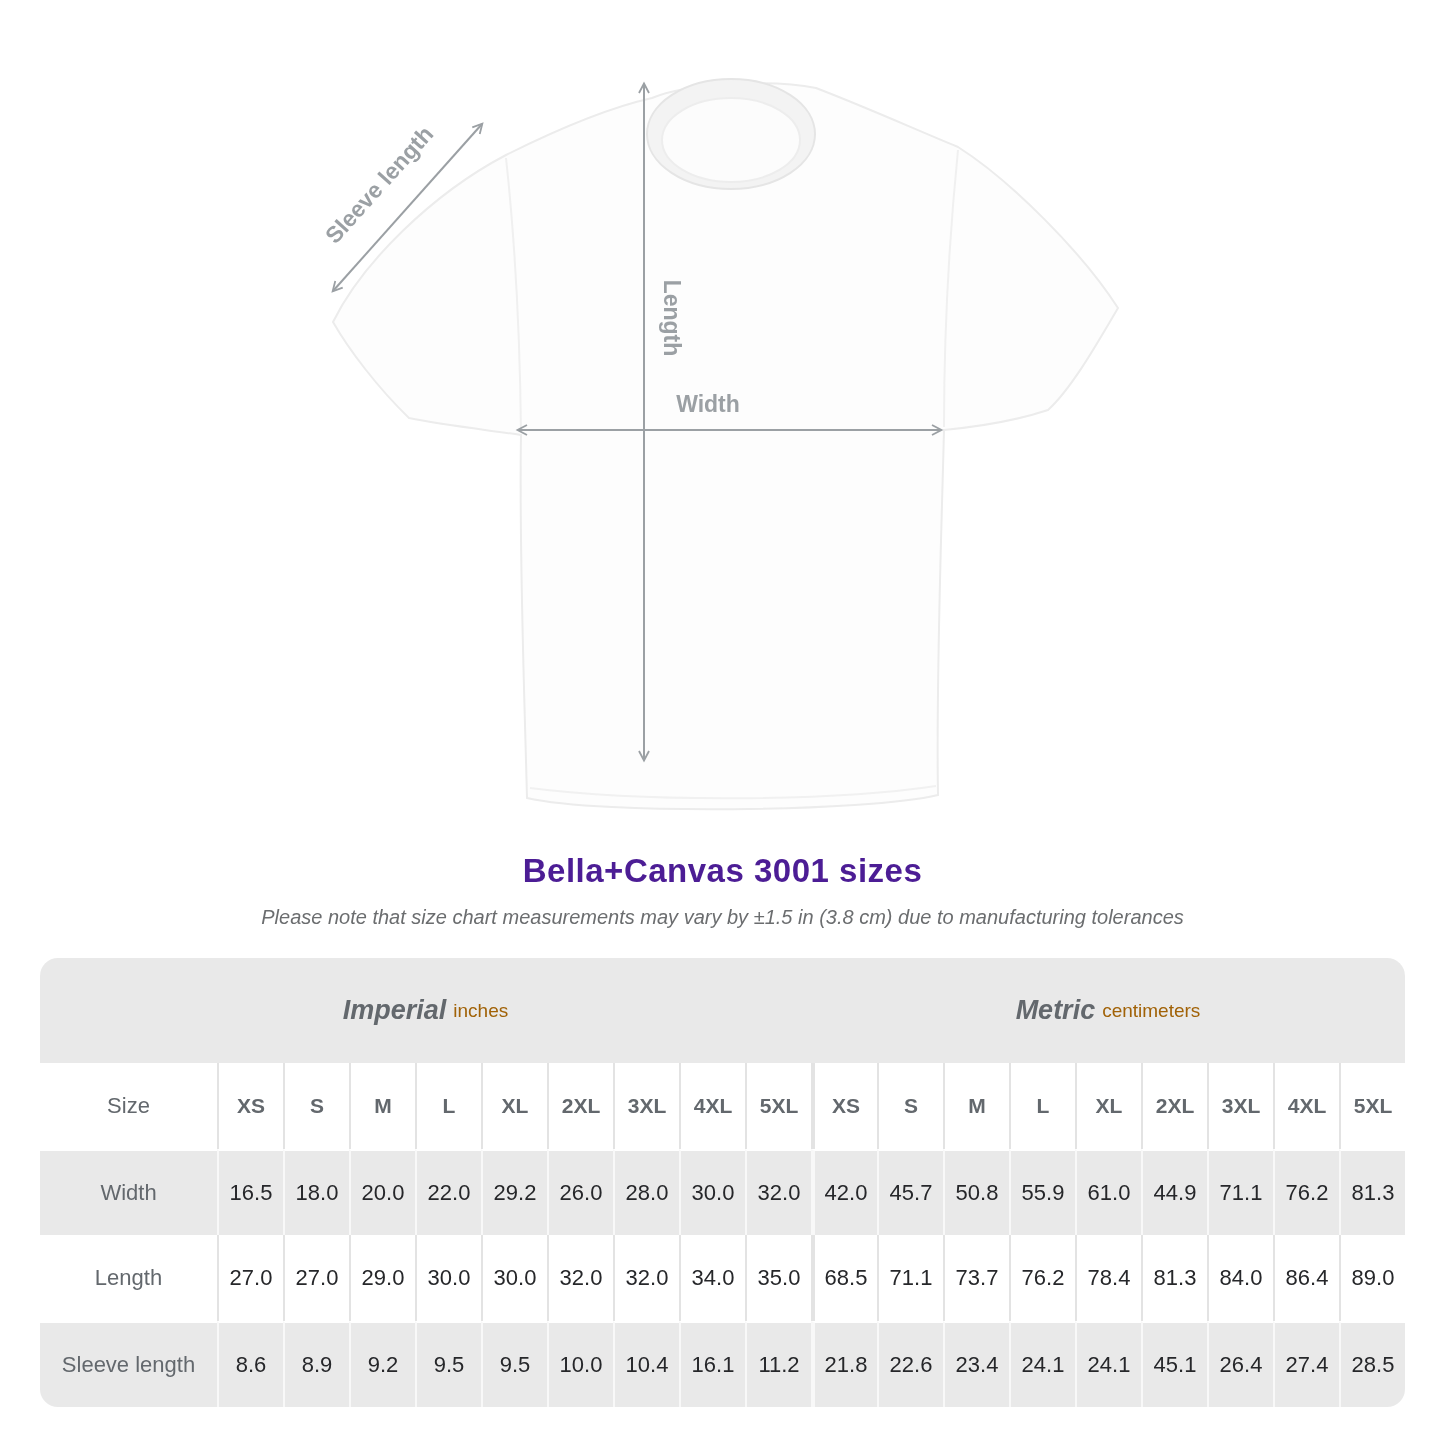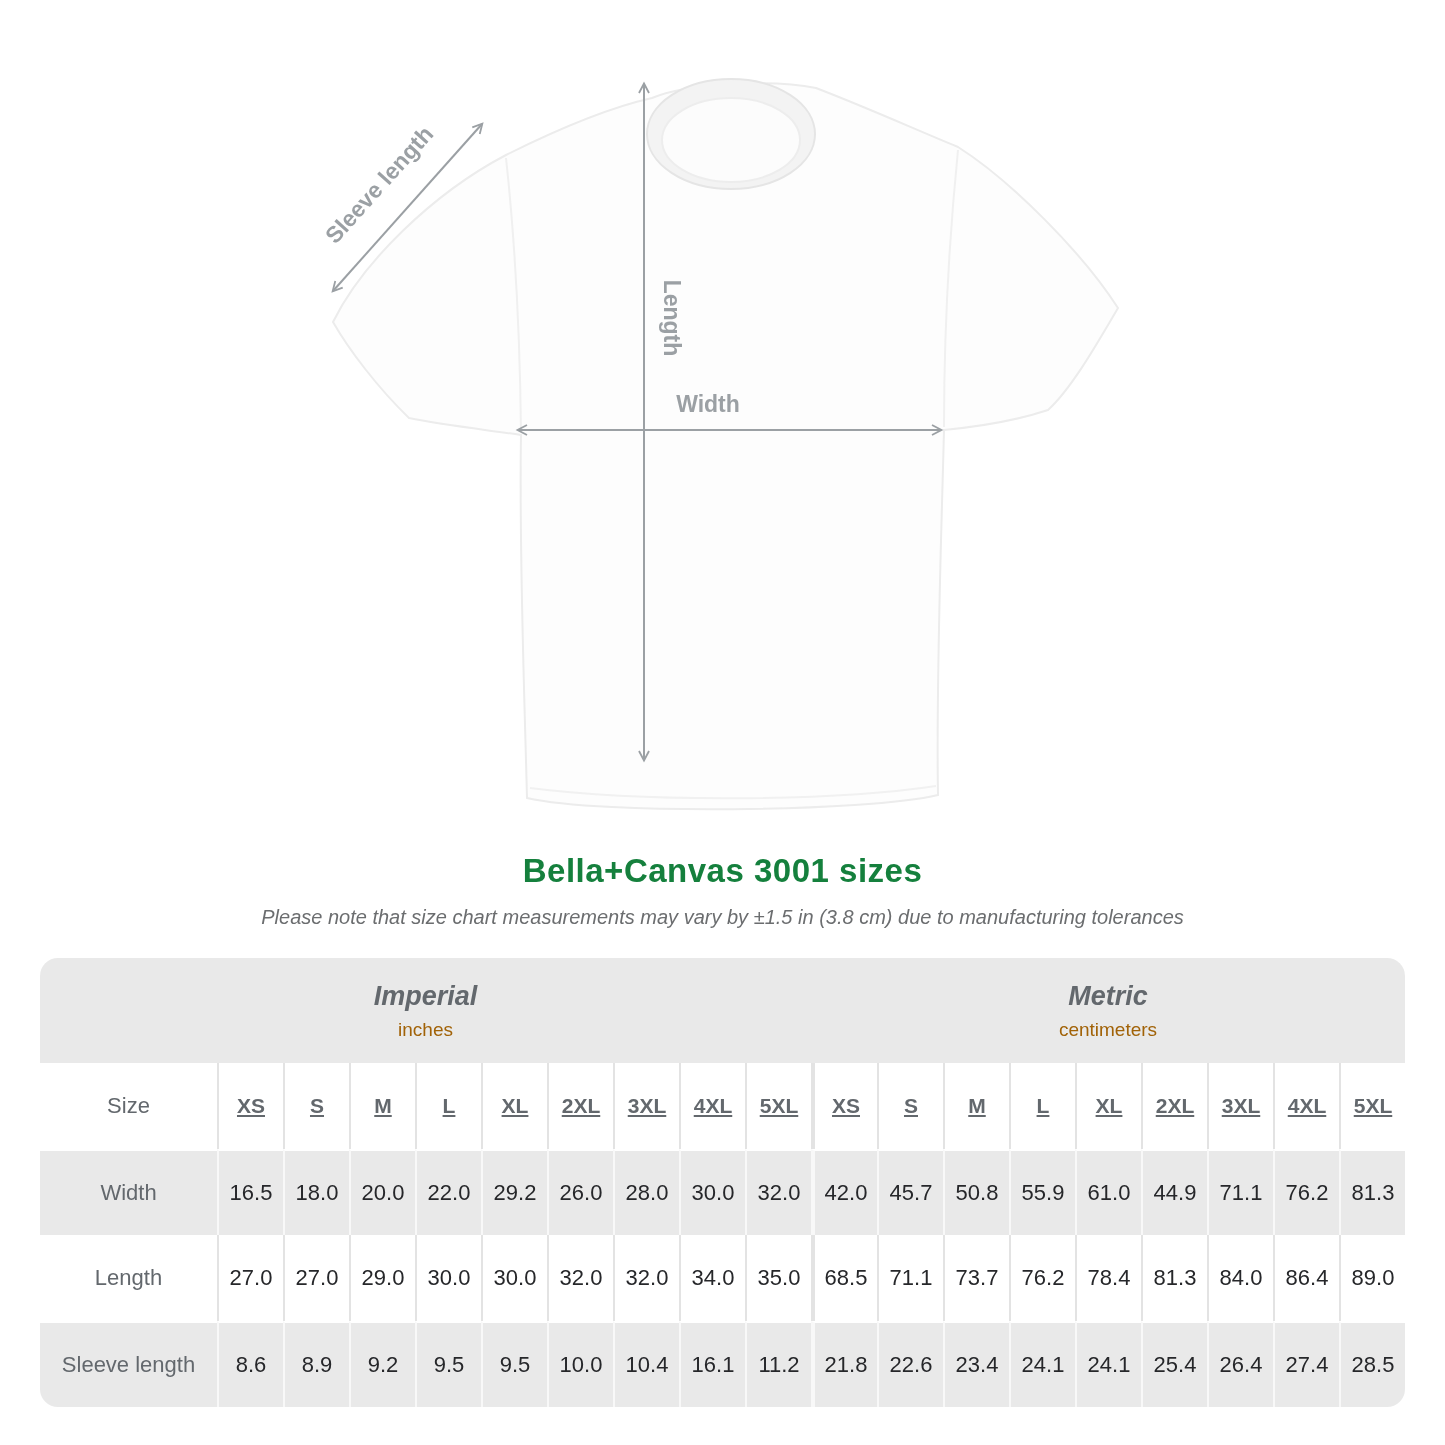--- a/index.html
+++ b/index.html
@@ -4,45 +4,45 @@
 <style>
   html,body{margin:0;padding:0;background:#ffffff;}
   body{
     width:1445px;height:1445px;position:relative;overflow:hidden;
     font-family:"Liberation Sans","DejaVu Sans",sans-serif;
     -webkit-font-smoothing:antialiased;
   }
   .shirt-area{position:absolute;left:0;top:0;width:1445px;height:835px;}
   .page-title{
     position:absolute;top:852px;left:0;width:1445px;text-align:center;
-    font-size:33px;font-weight:bold;color:#15803d;letter-spacing:.5px;
+    font-size:33px;font-weight:bold;color:#4c1d95;letter-spacing:.5px;
   }
   .subtitle{
     position:absolute;top:906px;left:0;width:1445px;text-align:center;
     font-size:20px;font-style:italic;color:#6b6d6f;
   }
   .size-table{position:absolute;left:40px;top:958px;width:1365px;}
   .band{
     display:flex;height:105px;background:#e9e9e9;
     border-radius:18px 18px 0 0;
   }
-  .band-section{display:flex;flex-direction:column;align-items:center;justify-content:center;gap:7px;}
+  .band-section{display:flex;flex-direction:row;align-items:center;justify-content:center;gap:7px;}
   .band-section.imperial{width:771px;}
   .band-section.metric{width:594px;}
   .band-title{font-size:27px;font-weight:bold;font-style:italic;color:#63686d;}
   .band-sub{font-size:19px;color:#a16207;}
   .grid{display:grid;grid-template-columns:177px repeat(18,66px);}
   .c{
     box-sizing:border-box;height:86px;display:flex;align-items:center;justify-content:center;
     font-size:22px;color:#26272a;border-left:2px solid var(--sep);
   }
   .rw{background:#ffffff;--sep:#e3e3e3;}
   .rg{background:#e9e9e9;--sep:#f8f8f8;border-top:2px solid #ffffff;}
   .lbl{border-left:none;font-weight:normal;color:#63686d;}
-  .hdr{font-weight:bold;color:#63686d;font-size:21px;text-decoration:underline;}
+  .hdr{font-weight:bold;color:#63686d;font-size:21px;}
   .split{border-left-width:4px;}
   .bl{border-bottom-left-radius:18px;}
   .br{border-bottom-right-radius:18px;}
   svg text{font-family:"Liberation Sans","DejaVu Sans",sans-serif;}
 </style>
 </head>
 <body>
 
 <div class="shirt-area">
   <svg width="1445" height="835" viewBox="0 0 1445 835">
@@ -163,18 +163,18 @@
       <div class="c rg">9.5</div>
       <div class="c rg">10.0</div>
       <div class="c rg">10.4</div>
       <div class="c rg">16.1</div>
       <div class="c rg">11.2</div>
       <div class="c rg split">21.8</div>
       <div class="c rg">22.6</div>
       <div class="c rg">23.4</div>
       <div class="c rg">24.1</div>
       <div class="c rg">24.1</div>
-      <div class="c rg">25.4</div>
+      <div class="c rg">45.1</div>
       <div class="c rg">26.4</div>
       <div class="c rg">27.4</div>
       <div class="c rg br">28.5</div>
     </div>
 </div>
 
 </body></html>

